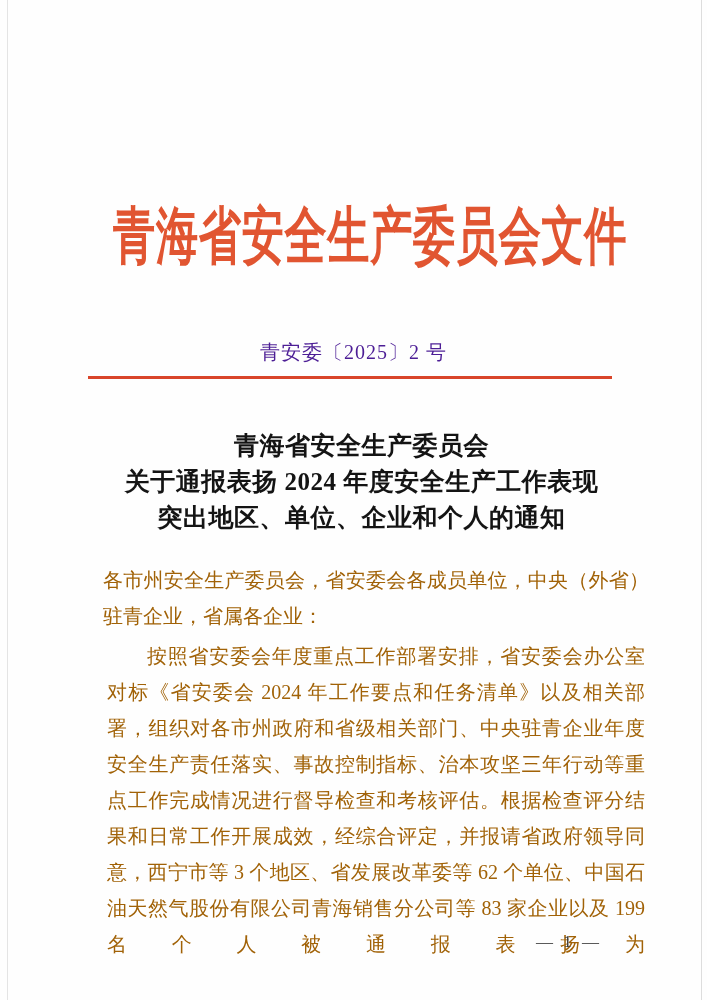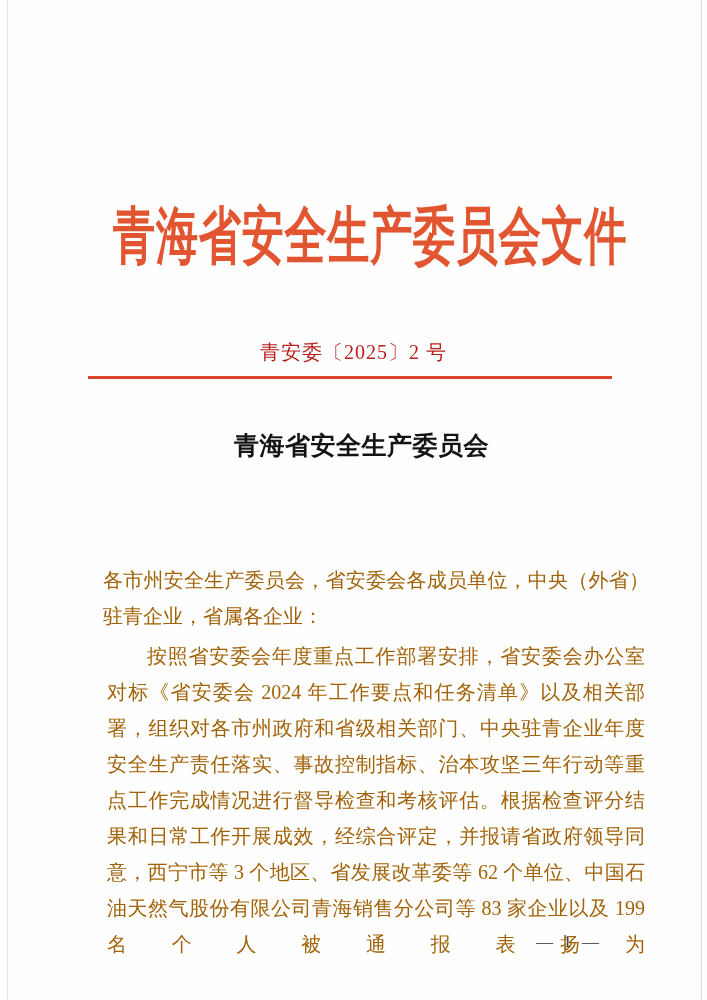--- a/index.html
+++ b/index.html
@@ -42,21 +42,21 @@
     white-space: nowrap;
     letter-spacing: 1px;
   }
   .doc-number {
     position: absolute;
     top: 338px; left: 0;
     width: 100%;
     text-align: center;
     font-size: 20px;
     line-height: 28px;
-    color: #b91c1c;
+    color: #4c1d95;
     letter-spacing: 1px;
   }
   .red-line {
     position: absolute;
     top: 376px; left: 88px;
     width: 524px; height: 3px;
     background: var(--divider-red, #d9452a);
   }
   .title-block {
     position: absolute;
@@ -103,20 +103,22 @@
   <div class="edge-right"></div>
 
   <h1 class="header-red">青海省安全生产委员会文件</h1>
 
   <div class="doc-number">青安委〔2025〕2 号</div>
 
   <div class="red-line"></div>
 
   <div class="title-block">
     <div class="title-line">青海省安全生产委员会</div>
+    <div class="title-line">关于通报表扬 2024 年度安全生产工作表现</div>
+    <div class="title-line">突出地区、单位、企业和个人的通知</div>
   </div>
 
   <div class="body-block">
     <p class="salutation">各市州安全生产委员会，省安委会各成员单位，中央（外省）驻青企业，省属各企业：</p>
     <p class="para">按照省安委会年度重点工作部署安排，省安委会办公室对标《省安委会 2024 年工作要点和任务清单》以及相关部署，组织对各市州政府和省级相关部门、中央驻青企业年度安全生产责任落实、事故控制指标、治本攻坚三年行动等重点工作完成情况进行督导检查和考核评估。根据检查评分结果和日常工作开展成效，经综合评定，并报请省政府领导同意，西宁市等 3 个地区、省发展改革委等 62 个单位、中国石油天然气股份有限公司青海销售分公司等 83 家企业以及 199 名个人被通报表扬为</p>
   </div>
 
   <div class="page-number">— 1 —</div>
 
 </div>

